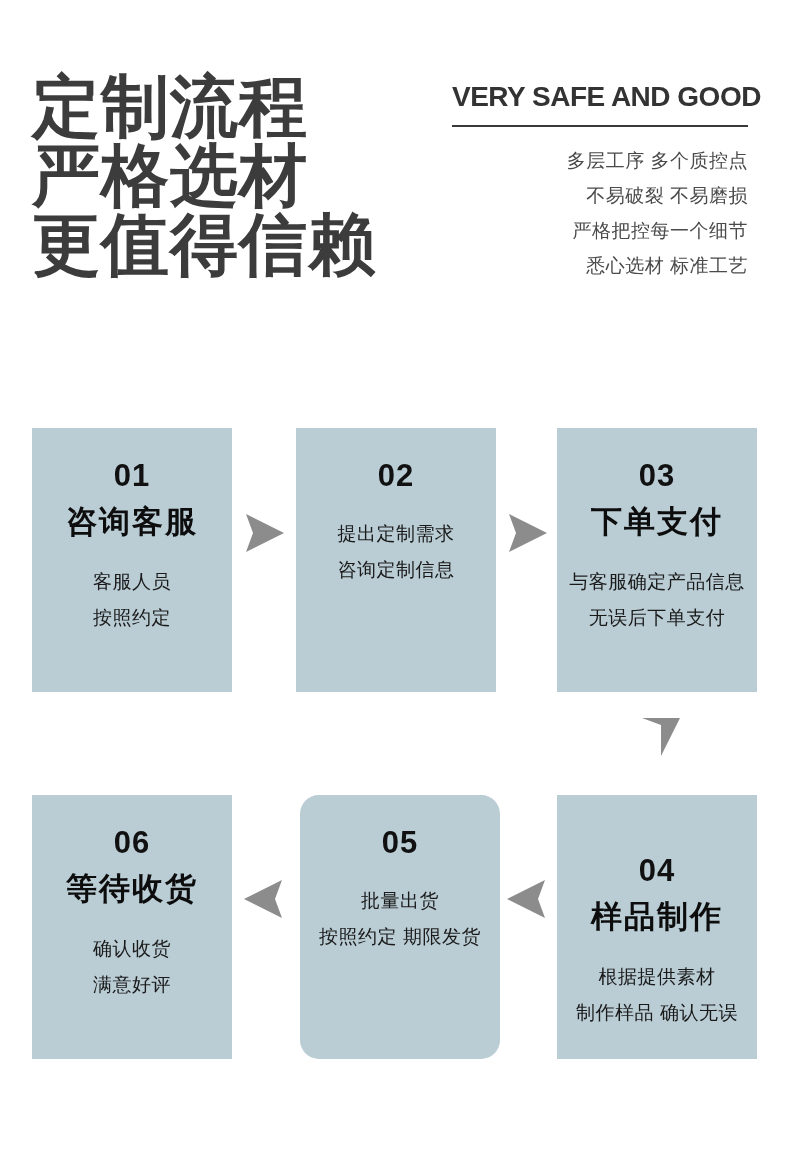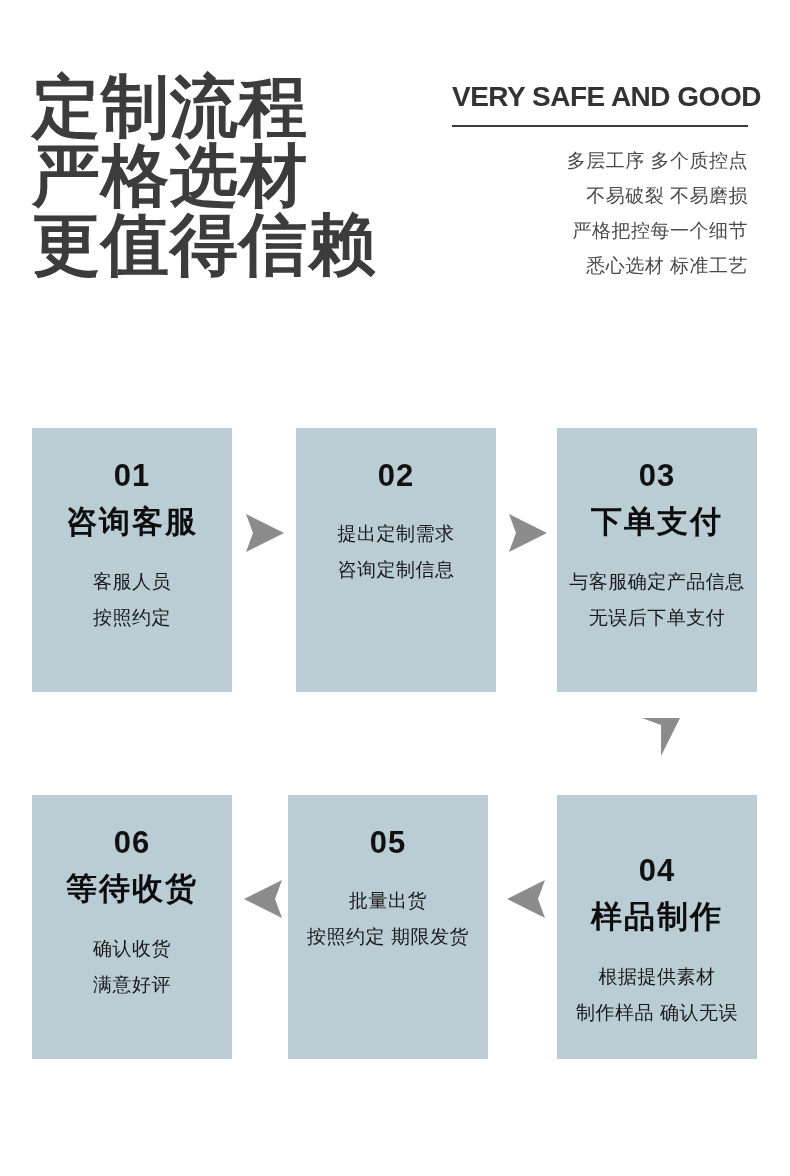--- a/index.html
+++ b/index.html
@@ -127,21 +127,21 @@
   .step-box.small-desc .desc-line {
     font-size: 19px;
     line-height: 36px;
   }
 
   
   #box-01 { left: 32px;  top: 428px; }
   #box-02 { left: 296px; top: 428px; }
   #box-03 { left: 557px; top: 428px; align-items: center; }
   #box-06 { left: 32px;  top: 795px; }
-  #box-05 { left: 288px; top: 795px; }
+  #box-05 { left: 300px; top: 795px; border-radius: 19px; }
   #box-04 { left: 557px; top: 795px; justify-content: center; }
 
   
   .arrow {
     position: absolute;
     color: #8c8c8c;
   }
   .arrow svg { display: block; }
 
   #arrow-1-2 { left: 240px; top: 512px; }

